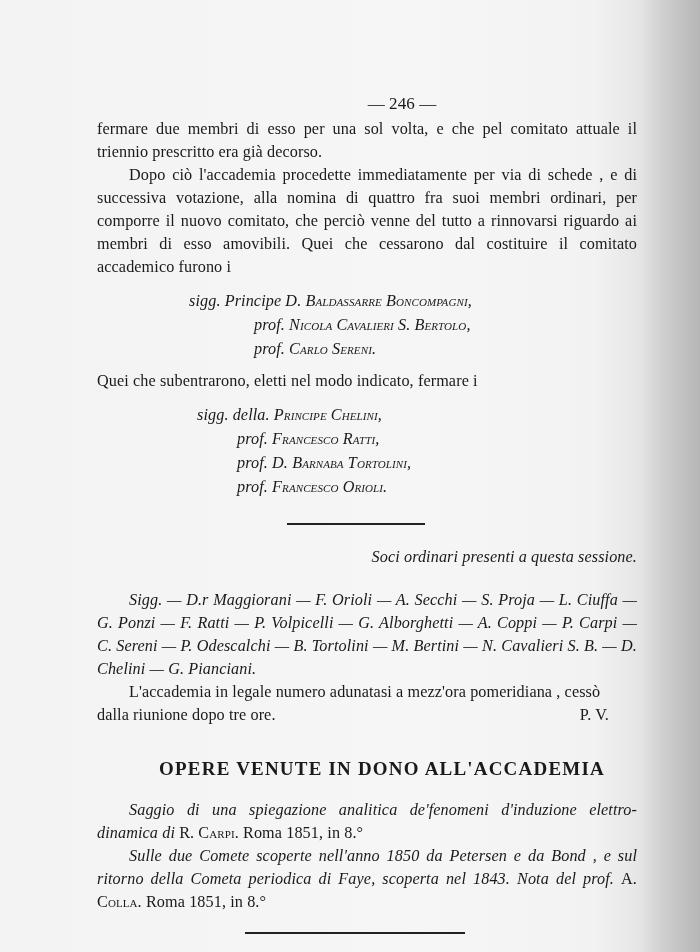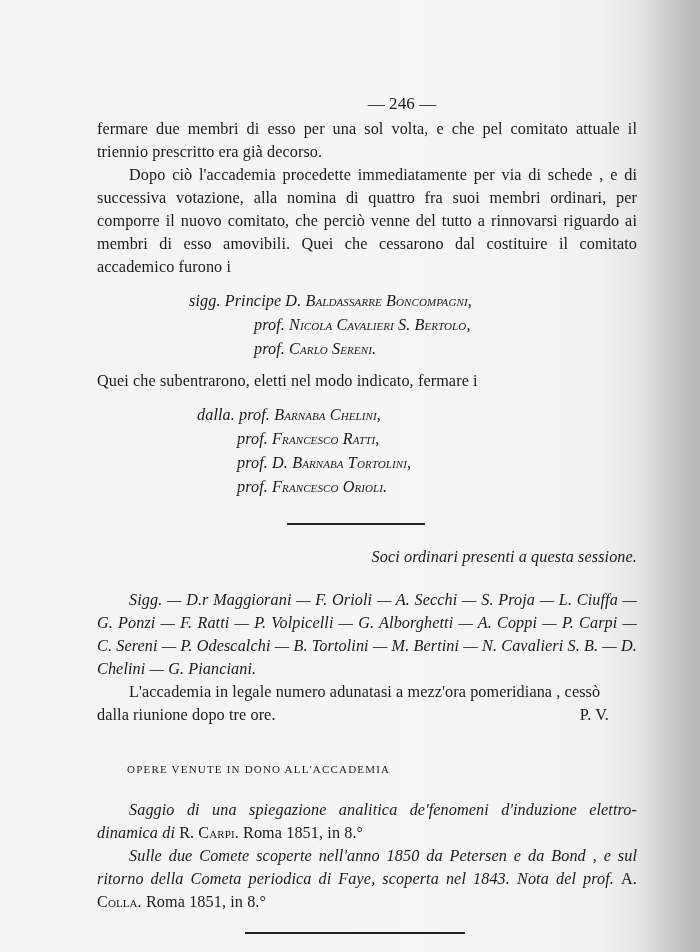--- a/index.html
+++ b/index.html
@@ -97,23 +97,23 @@
       font-style: italic;
     }
     .pv-line {
       display: flex;
       justify-content: space-between;
     }
     .pv {
       padding-right: 28px;
     }
     .section-heading {
-      text-align: left;
-      font-weight: normal;
-      font-size: 11px;
+      text-align: center;
+      font-weight: bold;
+      font-size: 19px;
       letter-spacing: 1.2px;
       margin-top: 30px;
       margin-left: 30px;
       height: 24px;
       line-height: 24px;
     }
     .works {
       margin-top: 18px;
     }
     .it { font-style: italic; }
@@ -147,22 +147,22 @@
       <div class="line lx">
         <span>prof.</span>
         <span class="sc">Carlo Sereni.</span>
       </div>
     </div>
 
     <div class="quei-line">Quei che subentrarono, eletti nel modo indicato, fermare i</div>
 
     <div class="names-block names-2">
       <div class="line l0">
-        <span>dalla. prof.</span>
-        <span class="sc">Barnaba Chelini,</span>
+        <span>sigg. della.</span>
+        <span class="sc">Principe Chelini,</span>
       </div>
       <div class="line lx">
         <span>prof.</span>
         <span class="sc">Francesco Ratti,</span>
       </div>
       <div class="line lx">
         <span>prof. D.</span>
         <span class="sc">Barnaba Tortolini,</span>
       </div>
       <div class="line lx">

